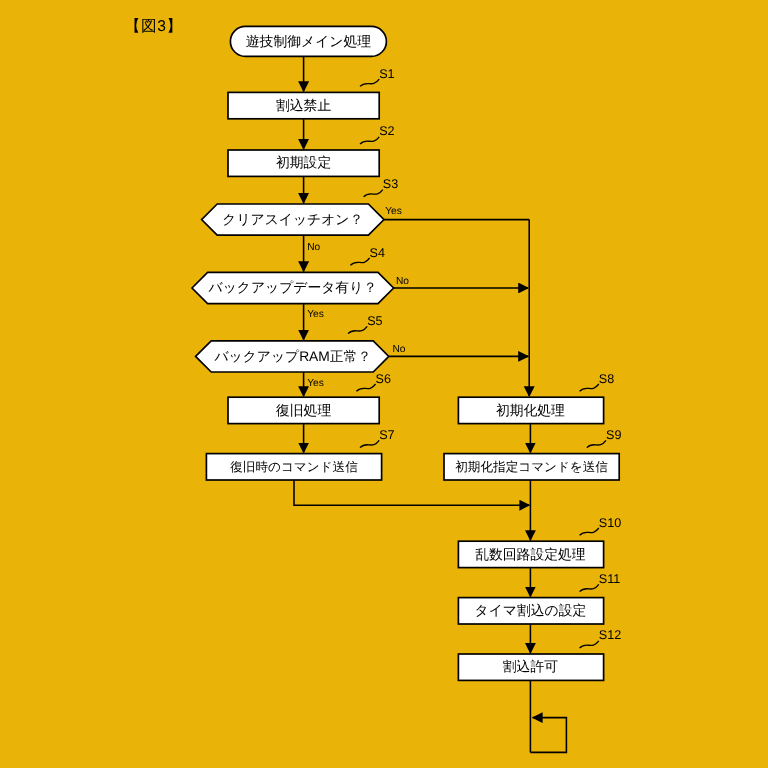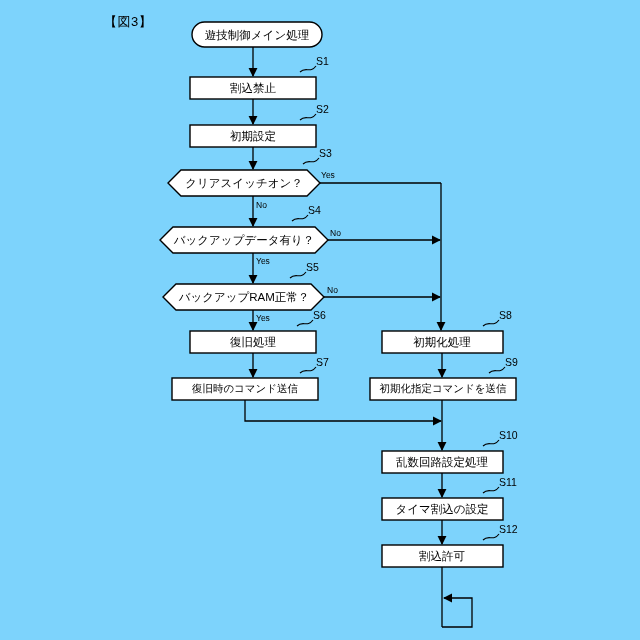--- a/index.html
+++ b/index.html
@@ -12,21 +12,21 @@
     width: 640px;
     height: 640px;
     font-family: "Liberation Sans", "DejaVu Sans", sans-serif;
     color: #000000;
     overflow: hidden;
   }
   #figure-root {
     position: relative;
     width: 640px;
     height: 640px;
-    background: #7dd3fc;
+    background: #eab308;
   }
   #flow-svg {
     position: absolute;
     left: 0;
     top: 0;
     width: 640px;
     height: 640px;
   }
   .fig-label {
     position: absolute;

